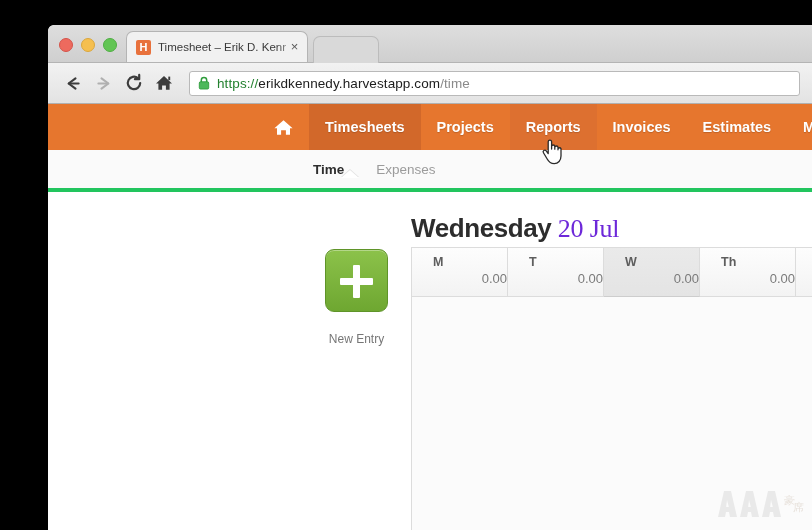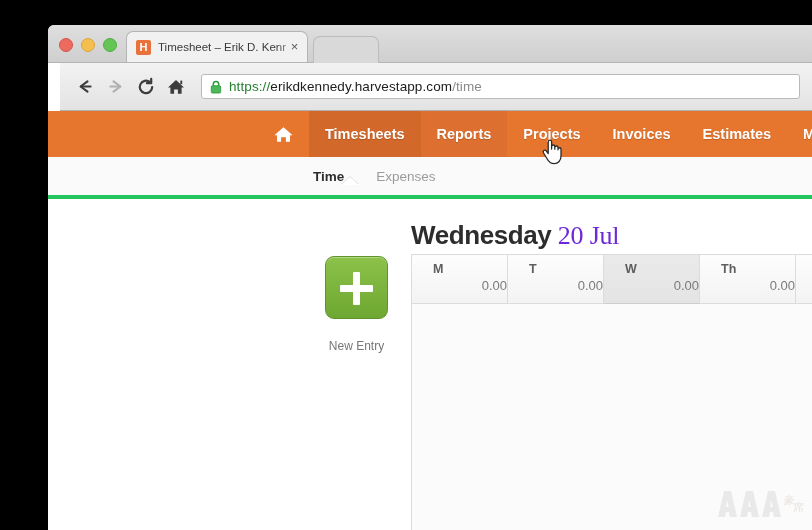--- a/index.html
+++ b/index.html
@@ -118,28 +118,27 @@
     background: #d9d9d9;
     border: 1px solid #bcbcbc;
     border-bottom: none;
     border-top-left-radius: 7px;
     border-top-right-radius: 7px;
   }
 
   
   .toolbar {
     position: relative;
-    height: 48px;
+    height: 41px;
     background: linear-gradient(to bottom, #f2f2f2 0%, #e3e3e3 100%);
     border-bottom: 1px solid #b0b0b0;
     display: flex;
     align-items: center;
     padding: 12px 12px;
     box-sizing: border-box;
-    margin-left: 12px;
   }
   .nav-btn {
     width: 27px;
     height: 27px;
     display: flex;
     align-items: center;
     justify-content: center;
     margin-right: 3px;
     flex: 0 0 auto;
   }
@@ -393,25 +392,25 @@
 
         <div class="nav-item home">
           <svg width="21" height="19" viewBox="0 0 21 19">
             <path d="M10.5 2.2 L19.6 10.2 L17.0 10.2 L17.0 16.8 L12.9 16.8 L12.9 12.3 L8.1 12.3 L8.1 16.8 L4.0 16.8 L4.0 10.2 L1.4 10.2 Z" fill="#ffffff"></path>
           </svg>
         </div>
 
         <div class="nav-item active">
           <span>Timesheets</span>
         </div>
+        <div class="nav-item">
+          <span>Projects</span>
+        </div>
         <div class="nav-item hovered">
           <span>Reports</span>
-        </div>
-        <div class="nav-item">
-          <span>Projects</span>
         </div>
         <div class="nav-item">
           <span>Invoices</span>
         </div>
         <div class="nav-item">
           <span>Estimates</span>
         </div>
         <div class="nav-item">
           <span>Manage</span>
         </div>

